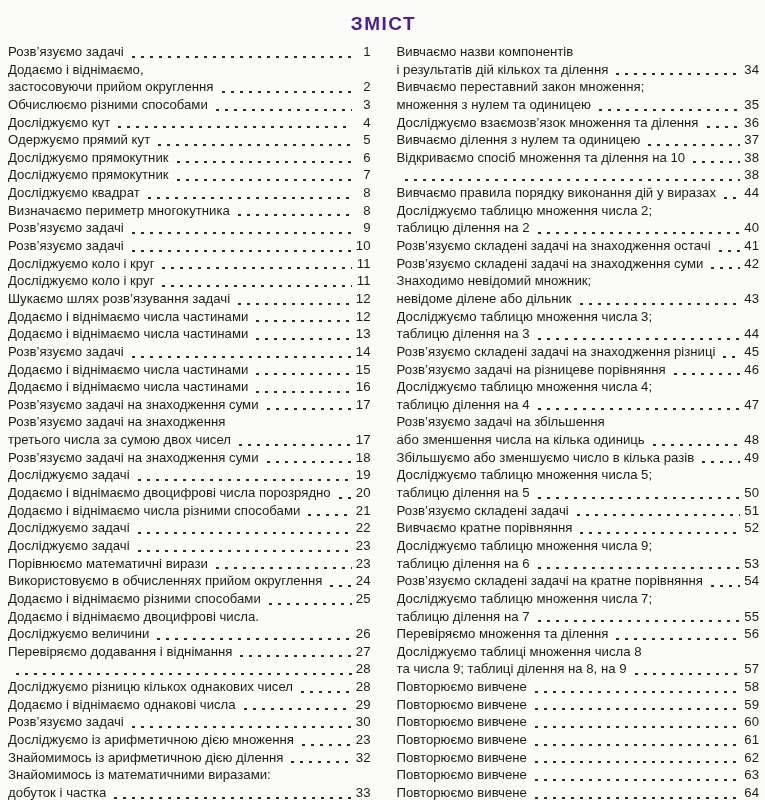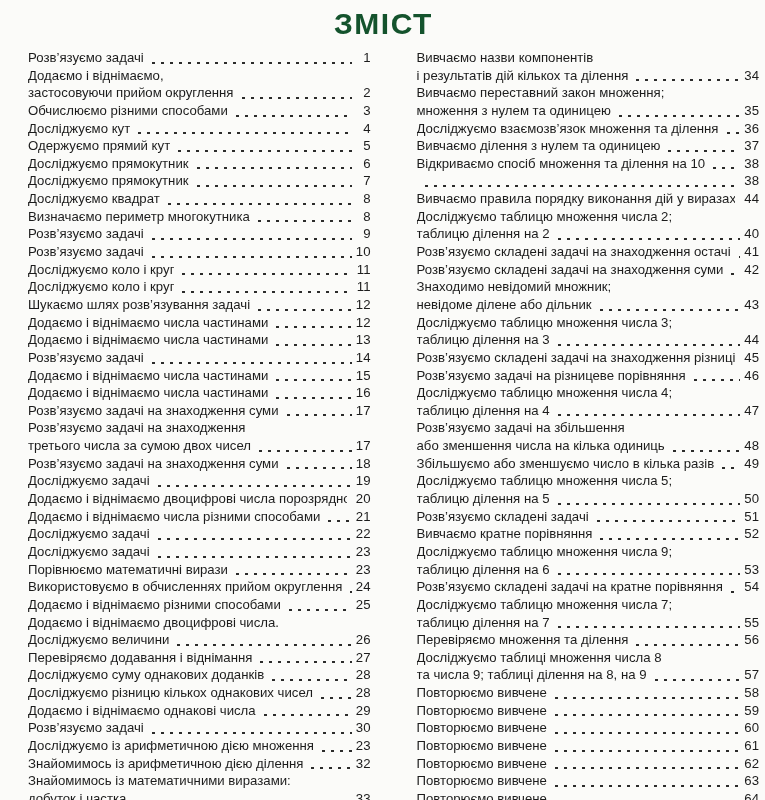--- a/index.html
+++ b/index.html
@@ -15,35 +15,34 @@
     overflow: hidden;
   }
   .page {
     width: 100%;
     height: 100%;
     box-sizing: border-box;
     padding: 5px 6px 4px 8px;
   }
   .title {
     text-align: center;
-    font-size: 30px;
+    font-size: 19px;
     font-weight: 800;
     letter-spacing: 1.5px;
-    margin: 2px 0 8px 0;
-    color: #14532d;
+    margin: 8px 0 8px 0;
+    color: #4c1d95;
     font-family: "Liberation Sans", "DejaVu Sans", sans-serif;
   }
   .columns {
     display: flex;
     gap: 26px;
   }
   .col {
     flex: 1 1 0;
     min-width: 0;
-    margin-left: 20px;
   }
   .row {
     display: flex;
     align-items: stretch;
     line-height: 17.65px;
     height: 17.65px;
     font-size: 13.2px;
     white-space: nowrap;
   }
   .t {
@@ -235,21 +234,20 @@
           <span class="t">Досліджуємо величини</span>
           <span class="dots"></span>
           <span class="p">26</span>
         </div>
         <div class="row">
           <span class="t">Перевіряємо додавання і віднімання</span>
           <span class="dots"></span>
           <span class="p">27</span>
         </div>
         <div class="row">
-          <span class="t">Досліджуємо суму однакових доданків</span>
           <span class="dots"></span>
           <span class="p">28</span>
         </div>
         <div class="row">
           <span class="t">Досліджуємо різницю кількох однакових чисел</span>
           <span class="dots"></span>
           <span class="p">28</span>
         </div>
         <div class="row">
           <span class="t">Додаємо і віднімаємо однакові числа</span>

